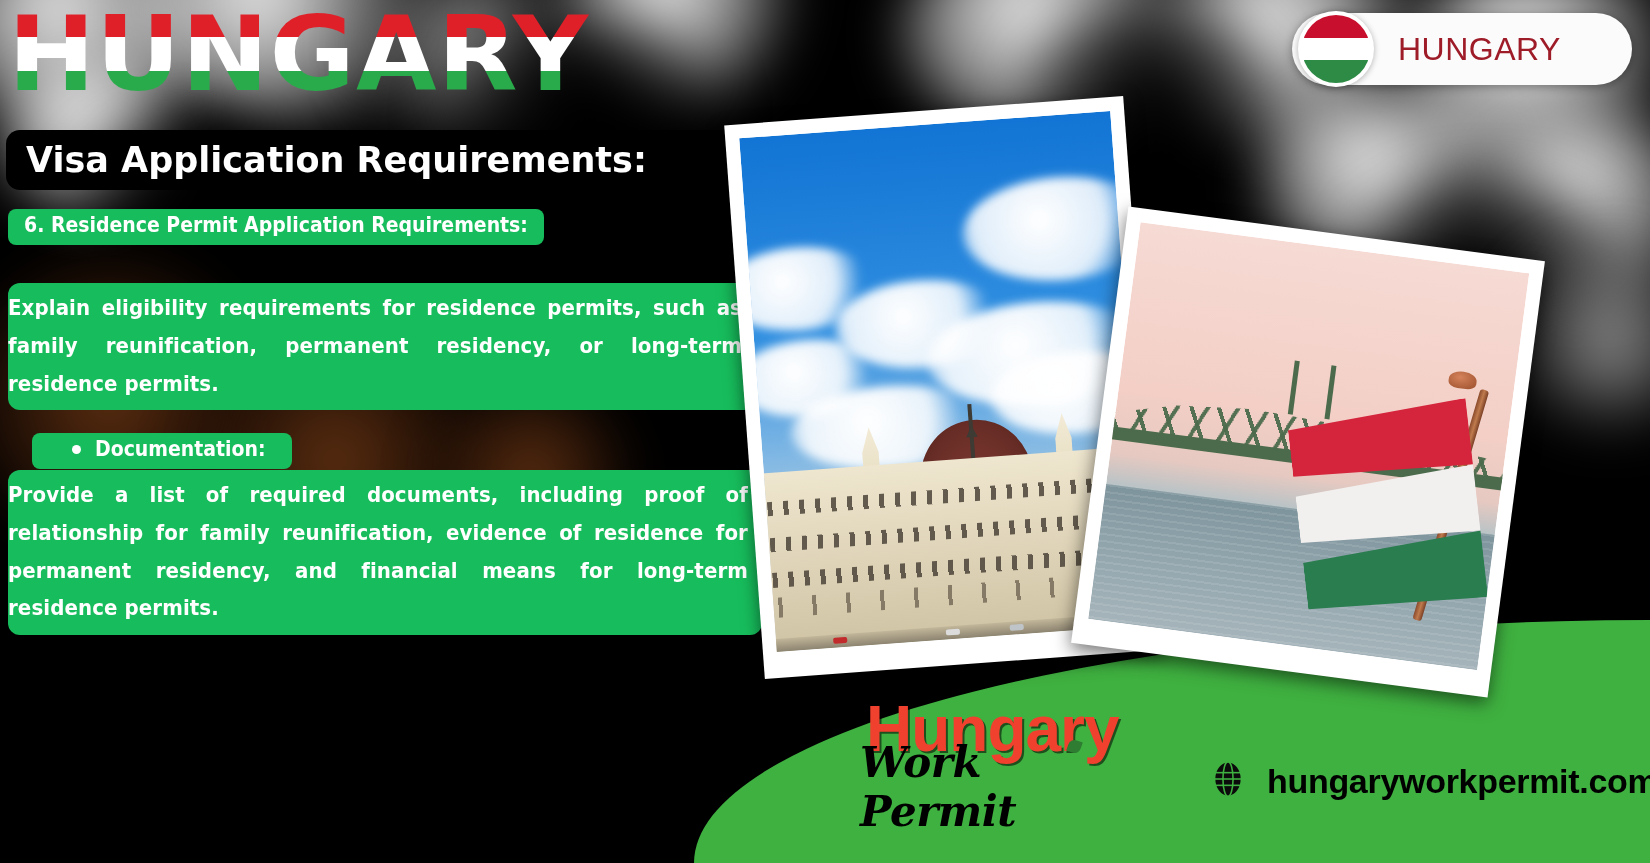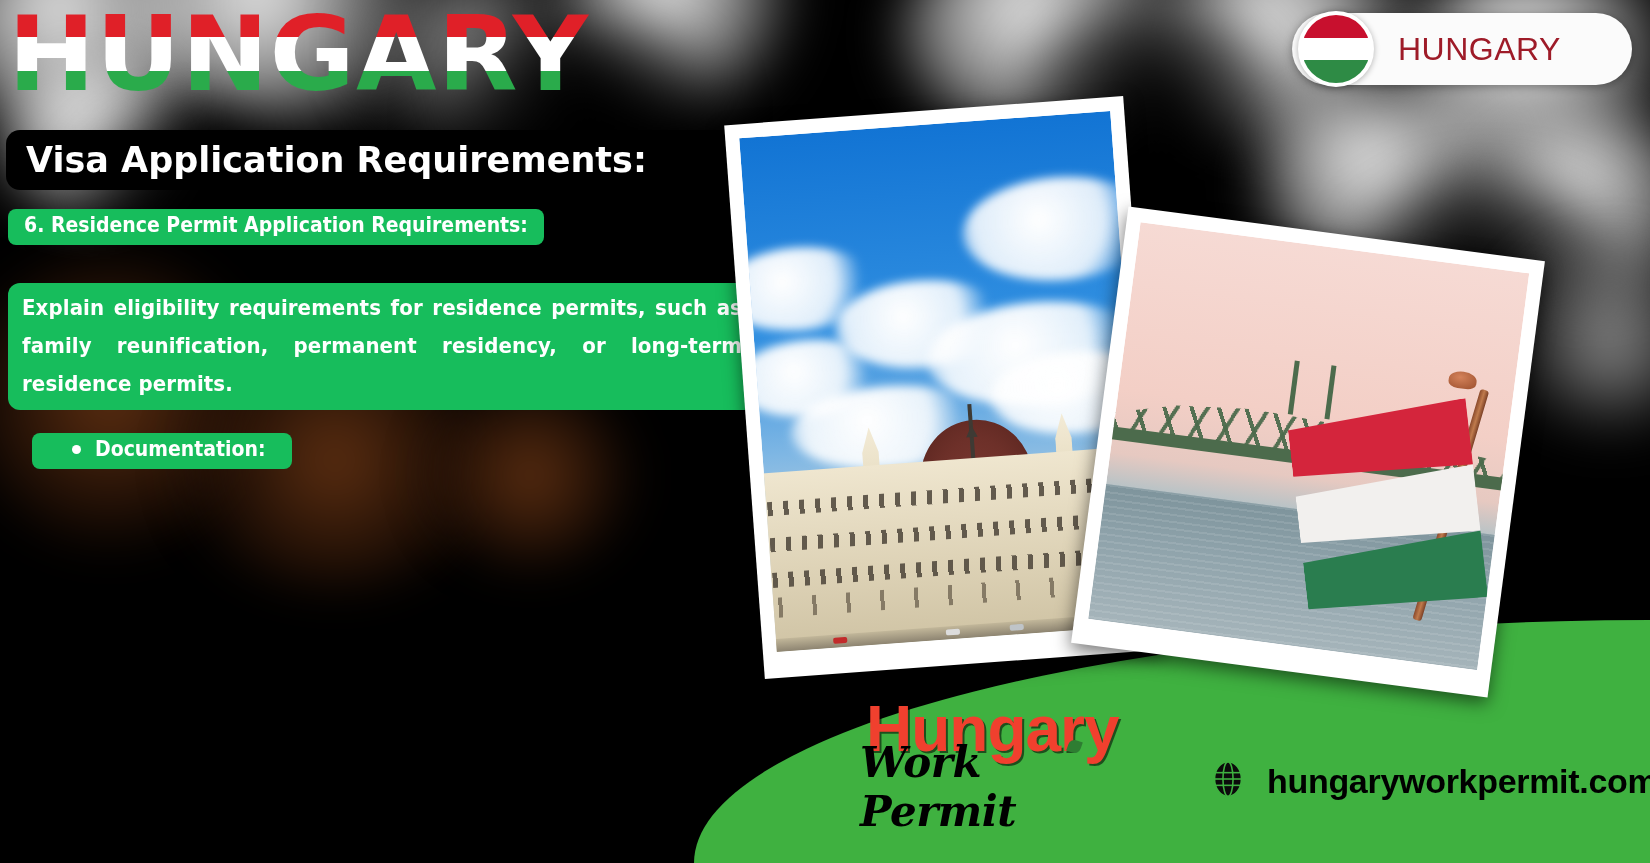--- a/index.html
+++ b/index.html
@@ -55,21 +55,21 @@
   .g-section{position:absolute;left:0;}
   .g-chip{
     display:inline-block;background:#17bd5c;color:#ffffff;
     border-radius:8px;padding:4px 16px 6px 16px;
     font-size:21px;font-weight:bold;
     font-family:"DejaVu Sans Condensed","DejaVu Sans", sans-serif;
     line-height:1.22;
   }
   .g-block{
     background:#17bd5c;color:#ffffff;
-    border-radius:12px;padding:6px 14px 8px 14px;
+    border-radius:12px;padding:6px 14px 8px 0;
     font-size:22px;font-weight:bold;
     font-family:"DejaVu Sans Condensed","DejaVu Sans", sans-serif;
     line-height:1.72;
     text-align:justify;
     letter-spacing:.1px;
   }
   .bullet-row{display:flex;align-items:center;}
   .bullet-dot{
     width:9px;height:9px;border-radius:50%;background:#fff;
     margin-left:40px;margin-right:14px;flex:0 0 auto;
@@ -240,20 +240,23 @@
 
   <div class="g-section" id="sec-doc-bullet" style="left:8px;">
     <span class="g-chip" style="padding-left:0;padding-right:26px;">
       <span class="bullet-row">
         <span class="bullet-dot"></span>
         <span>Documentation:</span>
       </span>
     </span>
   </div>
 
+  <div class="g-section" id="sec-doc-body" style="left:8px;">
+    <div class="g-block">Provide a list of required documents, including proof of relationship for family reunification, evidence of residence for permanent residency, and financial means for long-term residence permits.</div>
+  </div>
 
 
   <div class="green-wedge-curve"></div>
 
   <div class="photo" id="photo-parliament">
     <div class="img">
       <div class="sky"></div>
       <div class="cloudy" style="left:-8%;top:22%;width:42%;height:16%;"></div>
       <div class="cloudy" style="left:22%;top:30%;width:46%;height:17%;"></div>
       <div class="cloudy" style="left:58%;top:12%;width:52%;height:20%;"></div>

